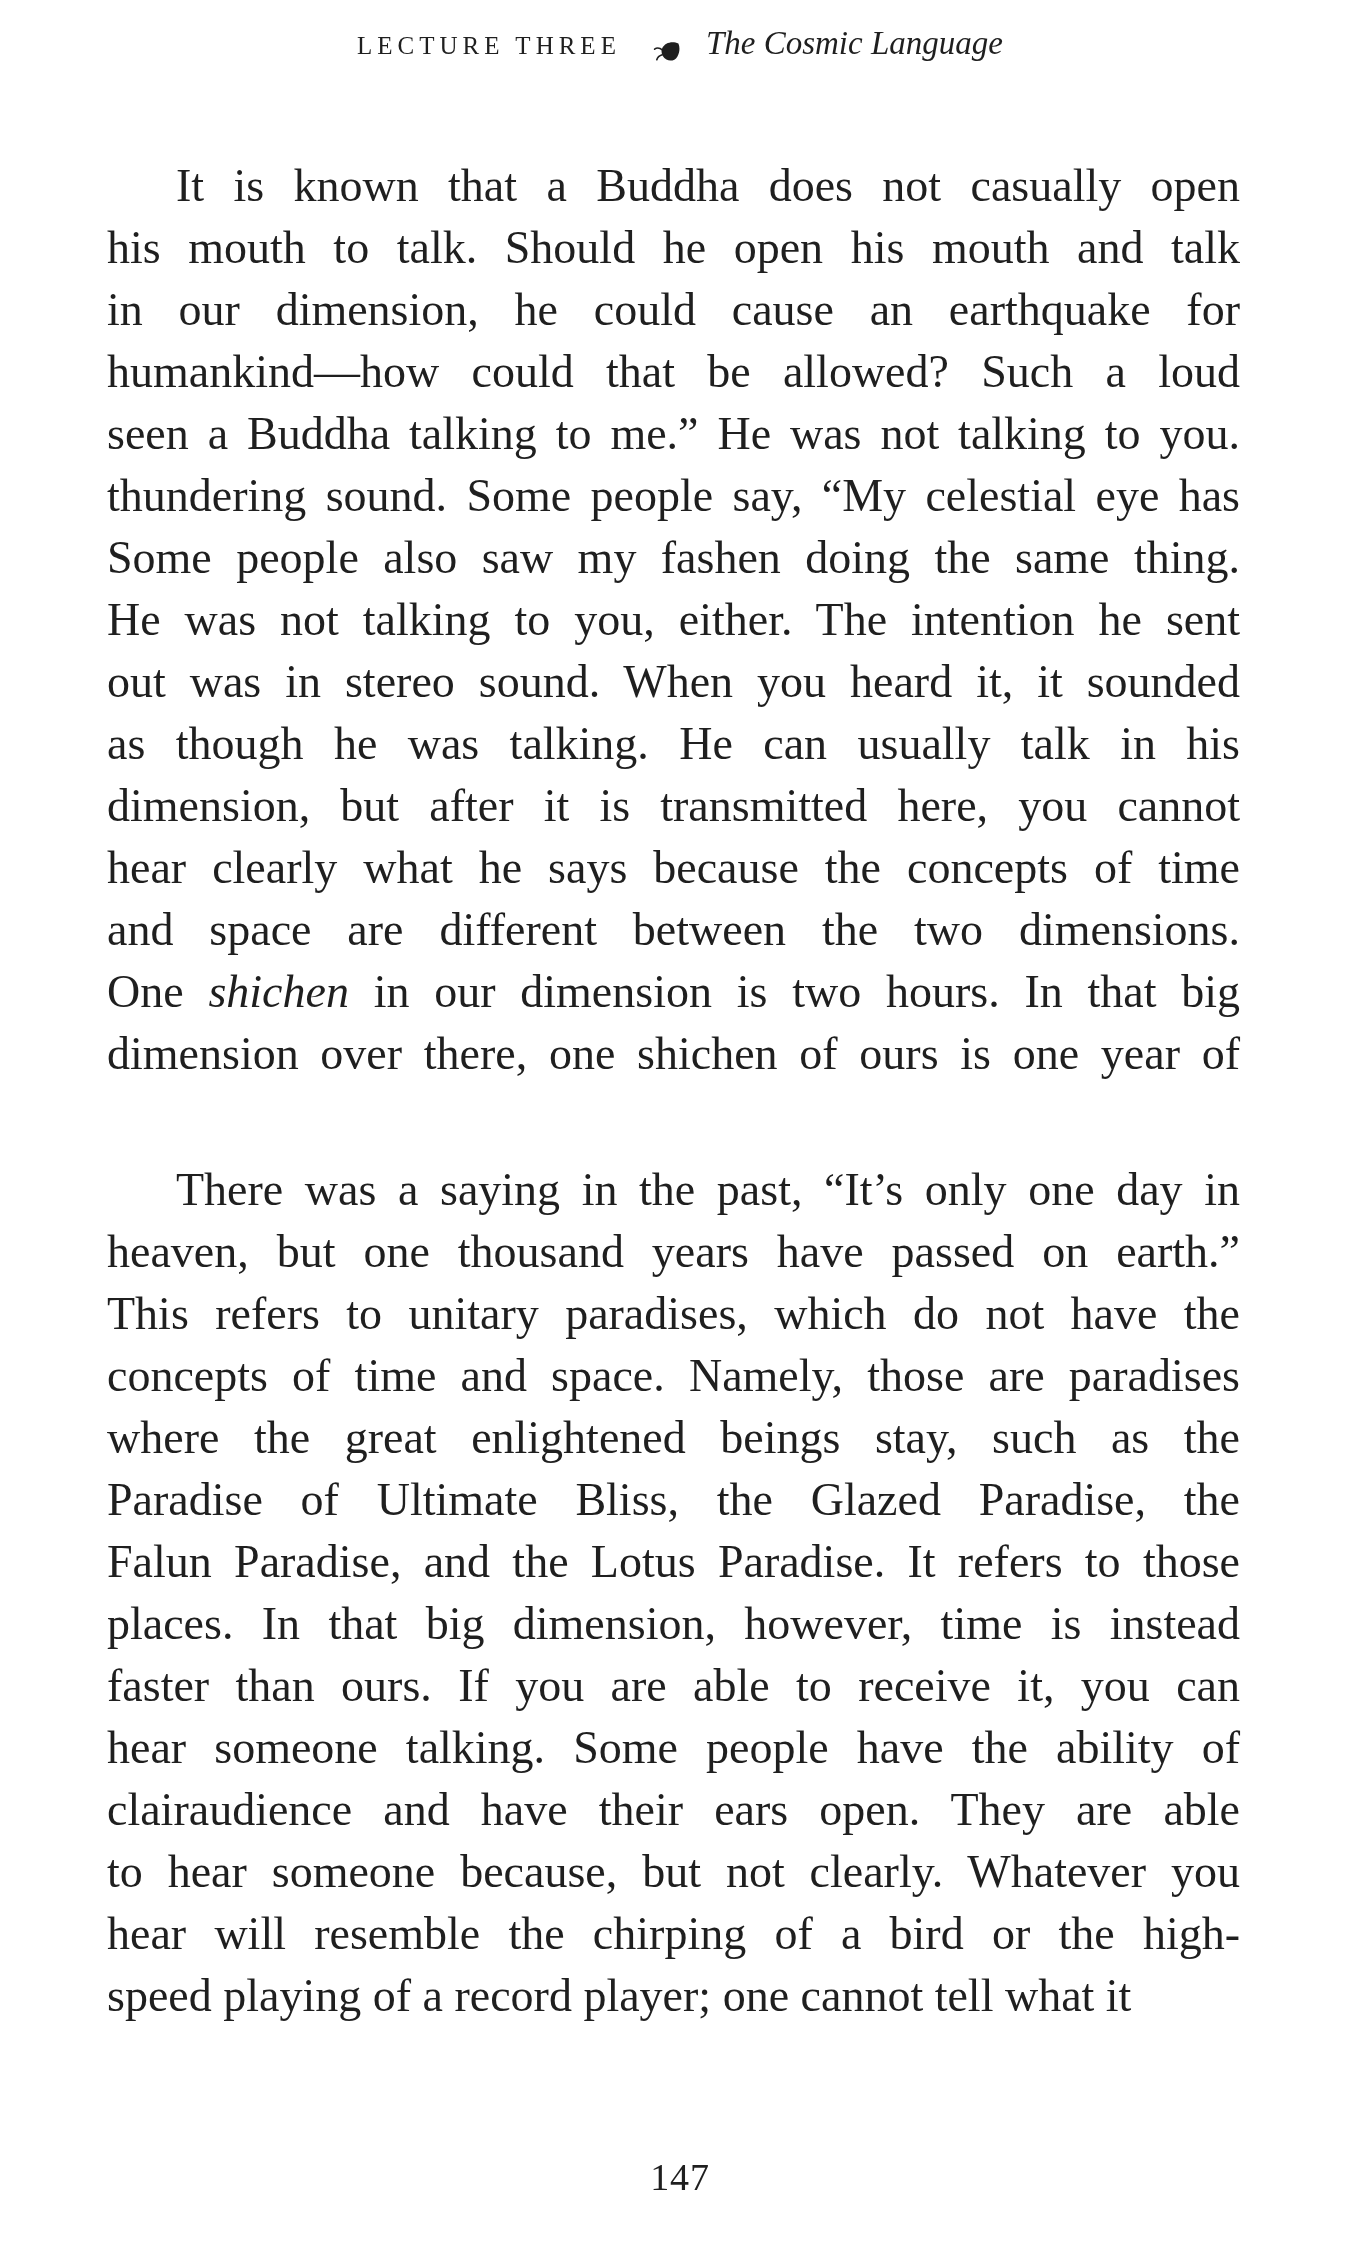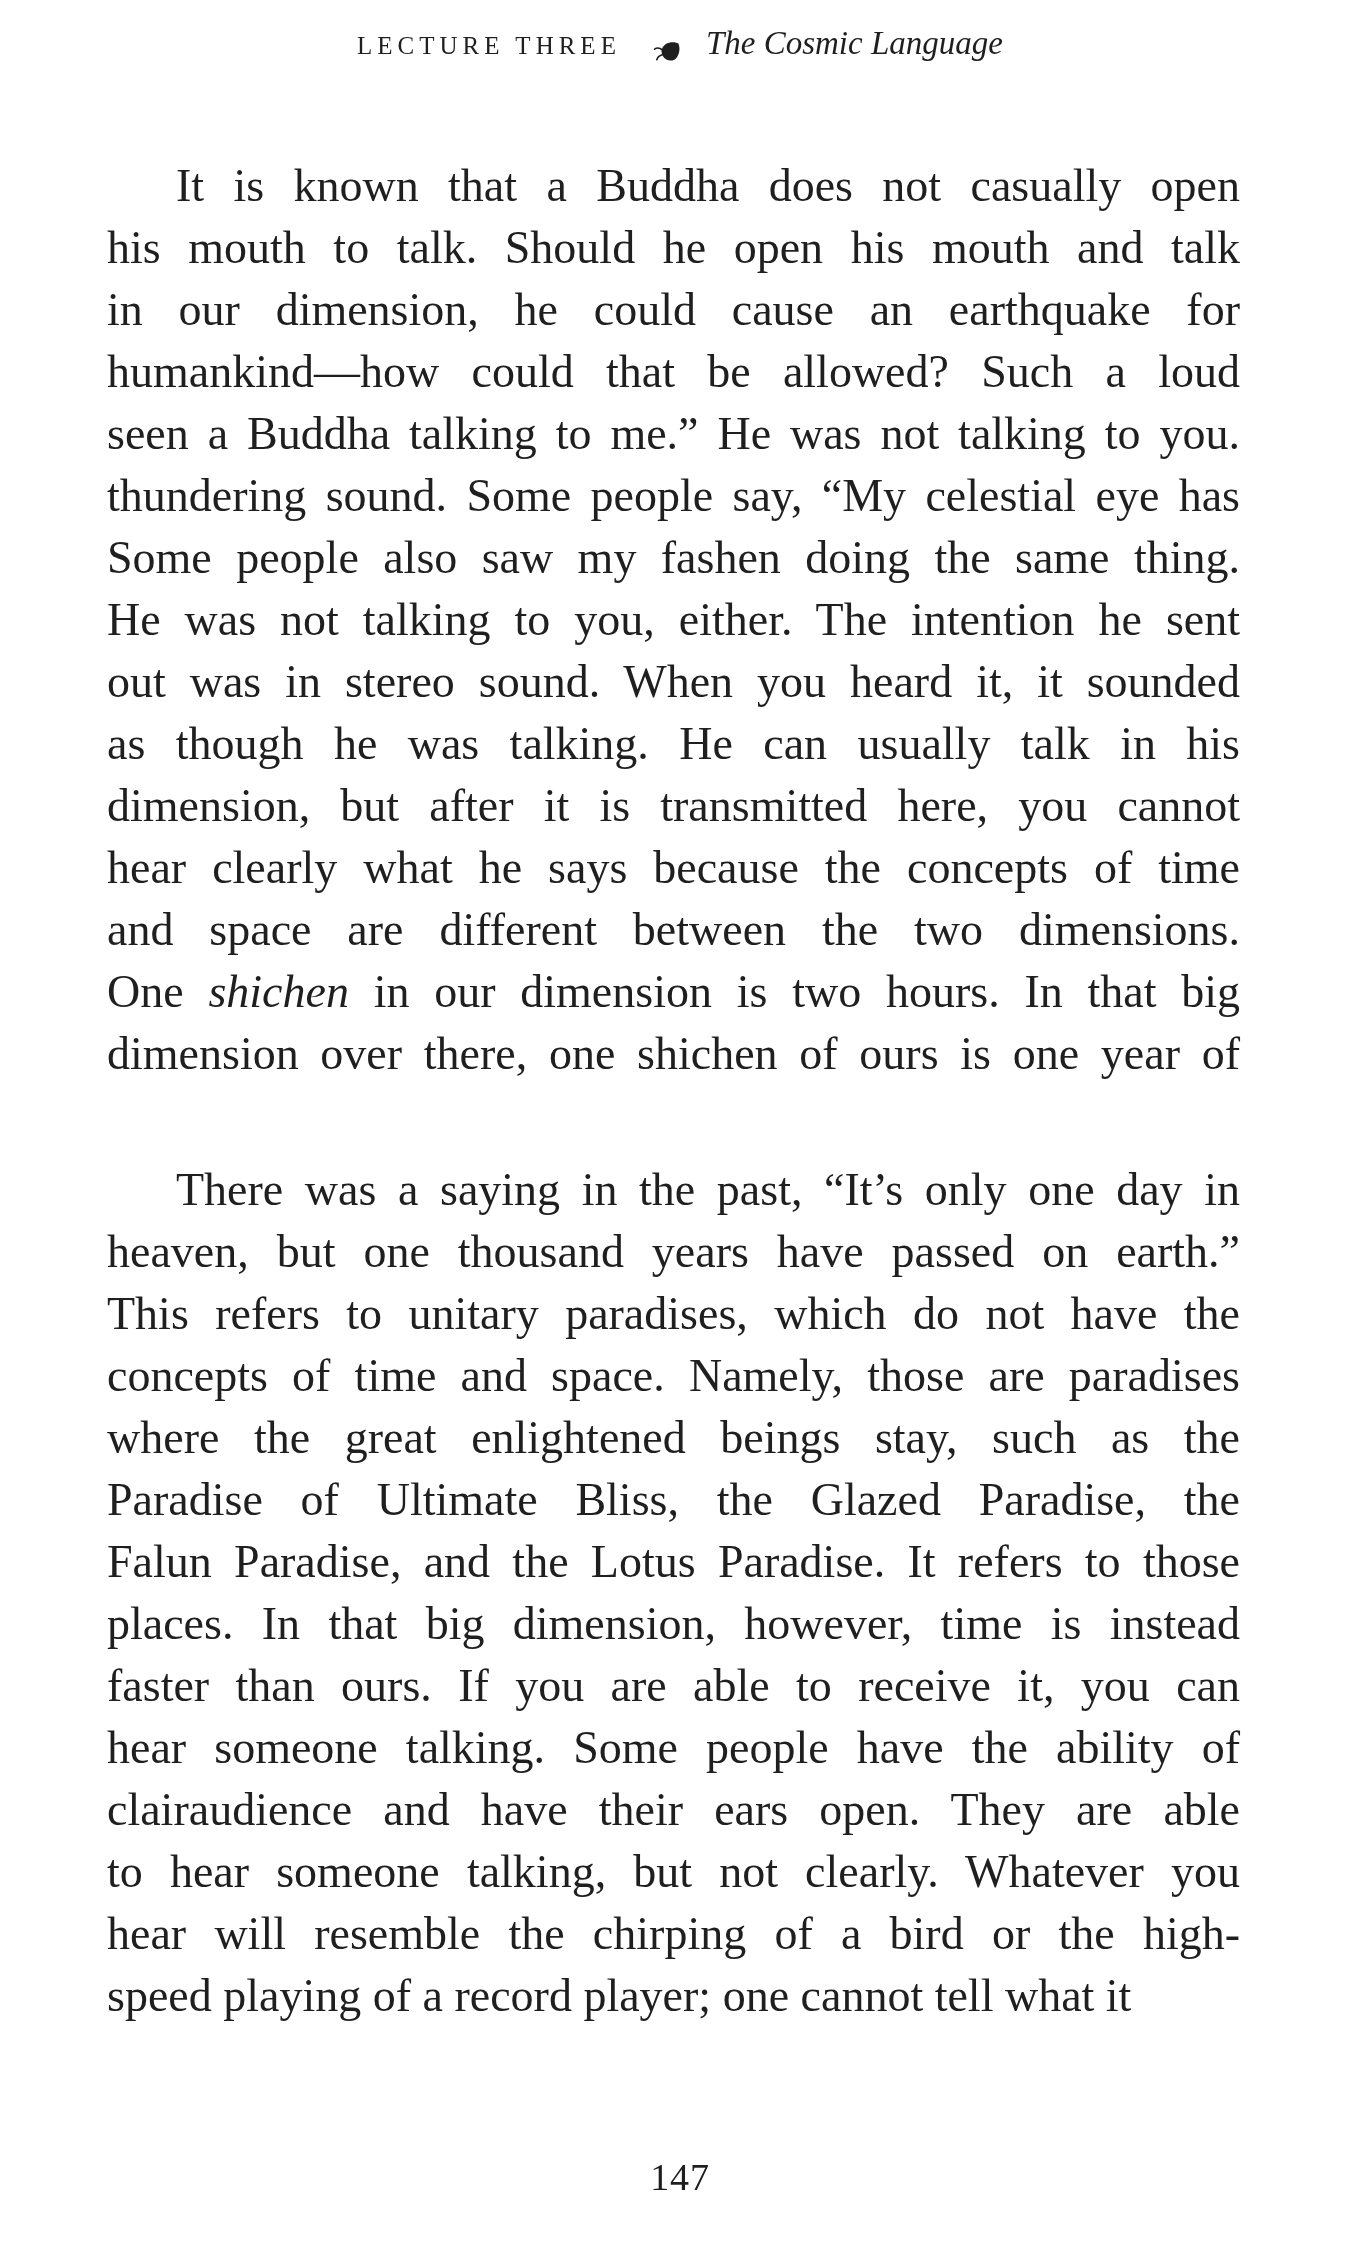--- a/index.html
+++ b/index.html
@@ -118,21 +118,21 @@
         <div class="line">heaven, but one thousand years have passed on earth.”</div>
         <div class="line">This refers to unitary paradises, which do not have the</div>
         <div class="line">concepts of time and space. Namely, those are paradises</div>
         <div class="line">where the great enlightened beings stay, such as the</div>
         <div class="line">Paradise of Ultimate Bliss, the Glazed Paradise, the</div>
         <div class="line">Falun Paradise, and the Lotus Paradise. It refers to those</div>
         <div class="line">places. In that big dimension, however, time is instead</div>
         <div class="line">faster than ours. If you are able to receive it, you can</div>
         <div class="line">hear someone talking. Some people have the ability of</div>
         <div class="line">clairaudience and have their ears open. They are able</div>
-        <div class="line">to hear someone talking, but not clearly. Whatever you</div>
+        <div class="line">to hear someone because, but not clearly. Whatever you</div>
         <div class="line">hear will resemble the chirping of a bird or the high-</div>
         <div class="line last">speed playing of a record player; one cannot tell what it</div>
       </div>
     </main>
 
   <footer class="folio">147</footer>
 
 </div>
 
 </body></html>

